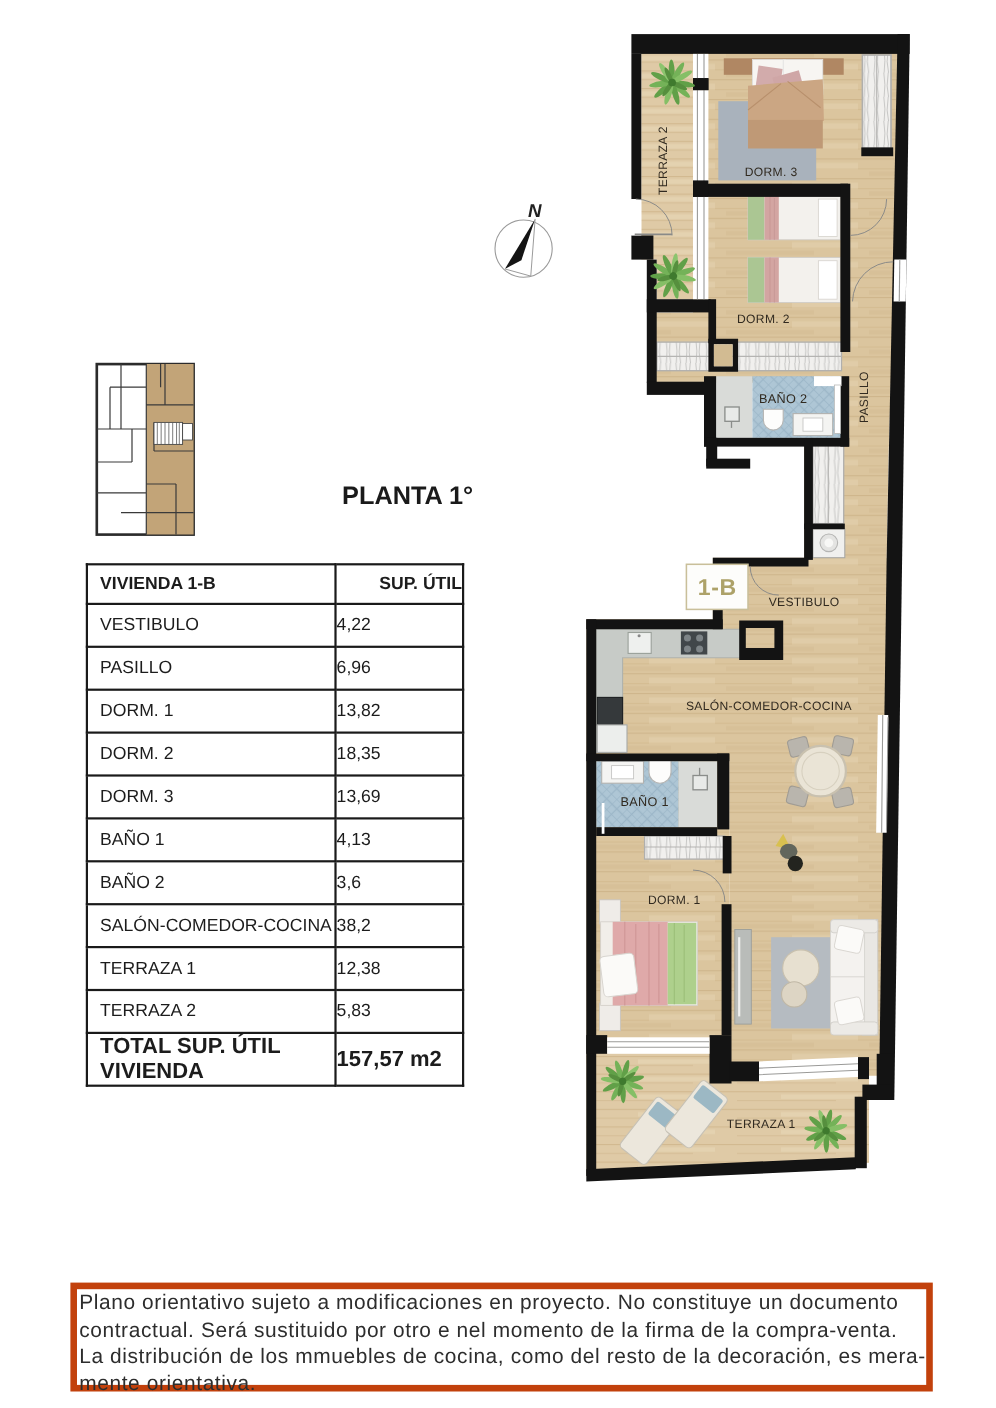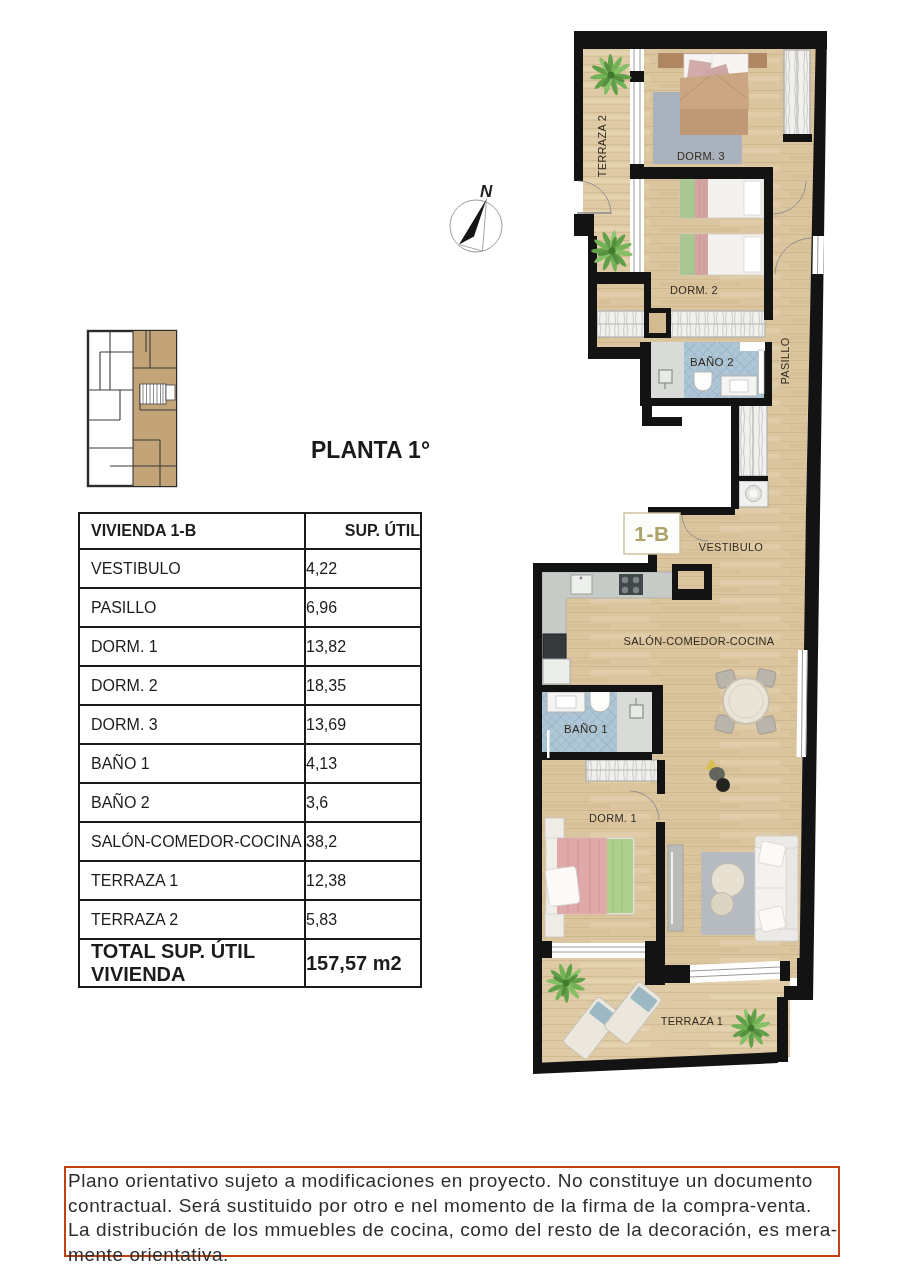--- a/index.html
+++ b/index.html
@@ -4,21 +4,21 @@
 <style>
   html,body{margin:0;padding:0;background:#fff;width:905px;height:1280px;overflow:hidden;}
   body{font-family:"Liberation Sans",sans-serif;position:relative;}
   #planta{position:absolute;left:311px;top:437px;font-size:23px;font-weight:bold;color:#1a1a1a;letter-spacing:0px;}
   #tablewrap{position:absolute;left:78px;top:512px;}
   table{border-collapse:collapse;table-layout:fixed;width:342px;}
   td{border:2px solid #1a1a1a;font-size:16px;color:#1c1c1c;padding:0 0 0 11px;vertical-align:middle;}
   td.v{padding:0;}
   tr.h td{font-weight:bold;font-size:16px;}
   tr.b td{font-weight:bold;font-size:20px;}
-  #disc{position:absolute;left:64px;top:1166px;width:770px;height:86px;border:2px solid #c2410c;white-space:nowrap;overflow:visible;
+  #disc{position:absolute;left:64px;top:1166px;width:770px;height:86px;border:6px solid #c2410c;white-space:nowrap;overflow:visible;
         font-size:19px;line-height:24.6px;color:#2d2d2d;padding:1px 0 0 2px;letter-spacing:0.55px;}
 </style>
 </head>
 <body>
 
 <div id="tablewrap">
 <table>
 <colgroup>
         <col style="width:226px">
         <col style="width:116px">

